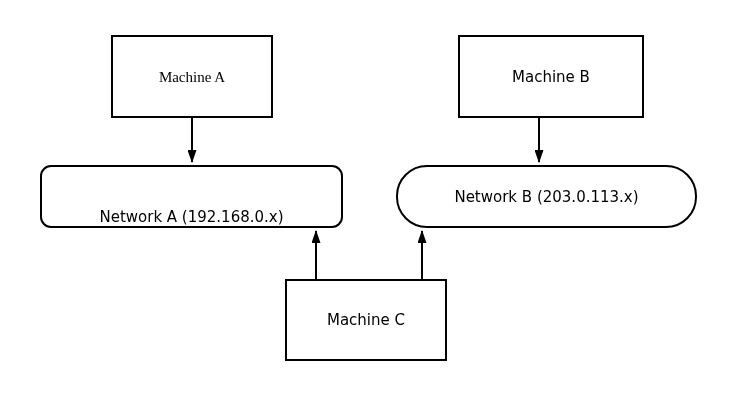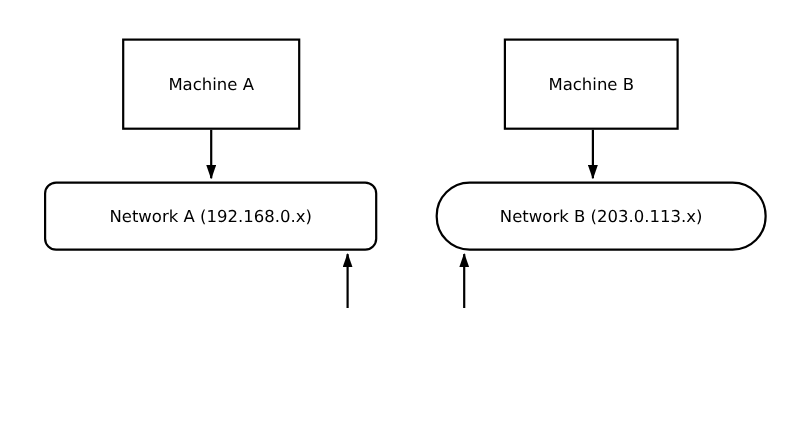--- a/index.html
+++ b/index.html
@@ -21,23 +21,23 @@
     background: #ffffff;
     border: 2px solid #000000;
     font-size: 15px;
     line-height: 1.2;
     text-align: center;
     white-space: nowrap;
   }
   .rect { border-radius: 0; }
   .rounded { border-radius: 11px; }
 
-  #node-machine-a { left: 111px; top: 35px;  width: 162px; height: 83px; }
-  #node-machine-b { left: 458px; top: 35px;  width: 159px; height: 83px; }
-  #node-network-a { left: 40px;  top: 165px; width: 303px; height: 63px; }
+  #node-machine-a { left: 111px; top: 35px;  width: 162px; height: 83px; font-family: Liberation Serif, serif; }
+  #node-machine-b { left: 458px; top: 35px;  width: 186px; height: 83px; }
+  #node-network-a { left: 40px;  top: 165px; width: 303px; height: 63px; align-items: flex-end; }
   #node-network-b { left: 396px; top: 165px; width: 301px; height: 63px; border-radius: 31px; }
   #node-machine-c { left: 285px; top: 279px; width: 162px; height: 82px; }
 
   .edges {
     position: absolute;
     left: 0; top: 0;
     width: 738px; height: 406px;
     pointer-events: none;
   }
 </style>
@@ -67,14 +67,17 @@
   </div>
 
   <div class="node rounded" id="node-network-a">
     <span>Network A (192.168.0.x)</span>
   </div>
 
   <div class="node rounded" id="node-network-b">
     <span>Network B (203.0.113.x)</span>
   </div>
 
+  <div class="node rect" id="node-machine-c">
+    <span>Machine C</span>
+  </div>
 
 </div>
 
 </body></html>

